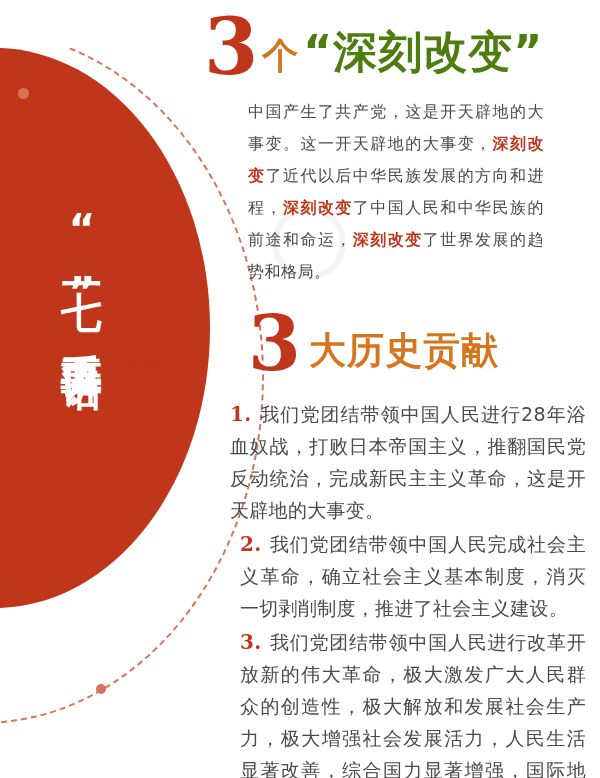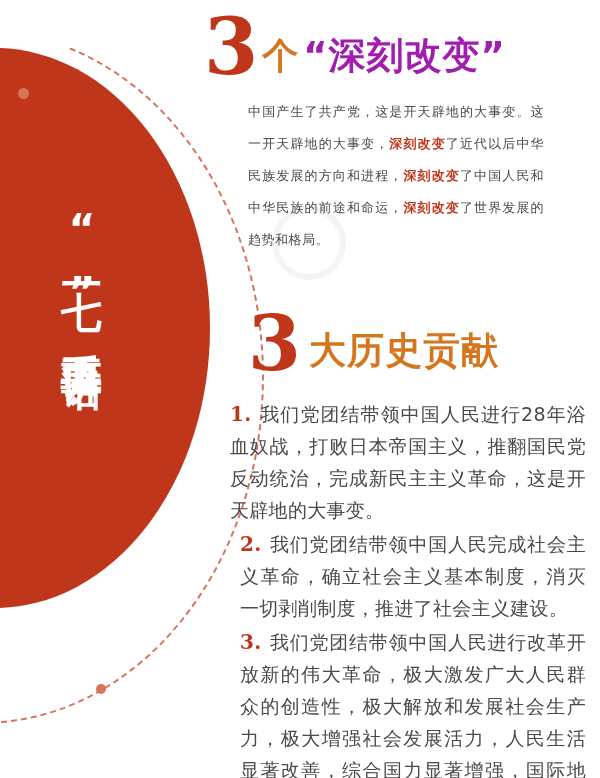--- a/index.html
+++ b/index.html
@@ -129,36 +129,36 @@
     color: #d4761e;
     font-size: 36px;
     line-height: 1;
     padding-bottom: 6px;
     padding-left: 6px;
     letter-spacing: 1px;
   }
   .head-1 .quoted {
     font-family: "DejaVu Sans", "Liberation Sans", sans-serif;
     font-weight: bold;
-    color: #a21caf;
-    font-size: 37px;
+    color: #4d7c0f;
+    font-size: 44px;
     line-height: 1;
     padding-bottom: 6px;
     padding-left: 4px;
     letter-spacing: 1px;
     text-align: center;
   }
 
   .para-1 {
     position: absolute;
     left: 52px;
     top: 96px;
     width: 296px;
     font-family: "DejaVu Sans", "Liberation Sans", sans-serif;
-    font-size: 13px;
+    font-size: 16px;
     line-height: 32px;
     color: #4a4a4a;
     text-align: justify;
     letter-spacing: 0.5px;
   }
   .hl { color: #c0361a; font-weight: bold; }
 
   .head-2 {
     position: absolute;
     left: 52px;

